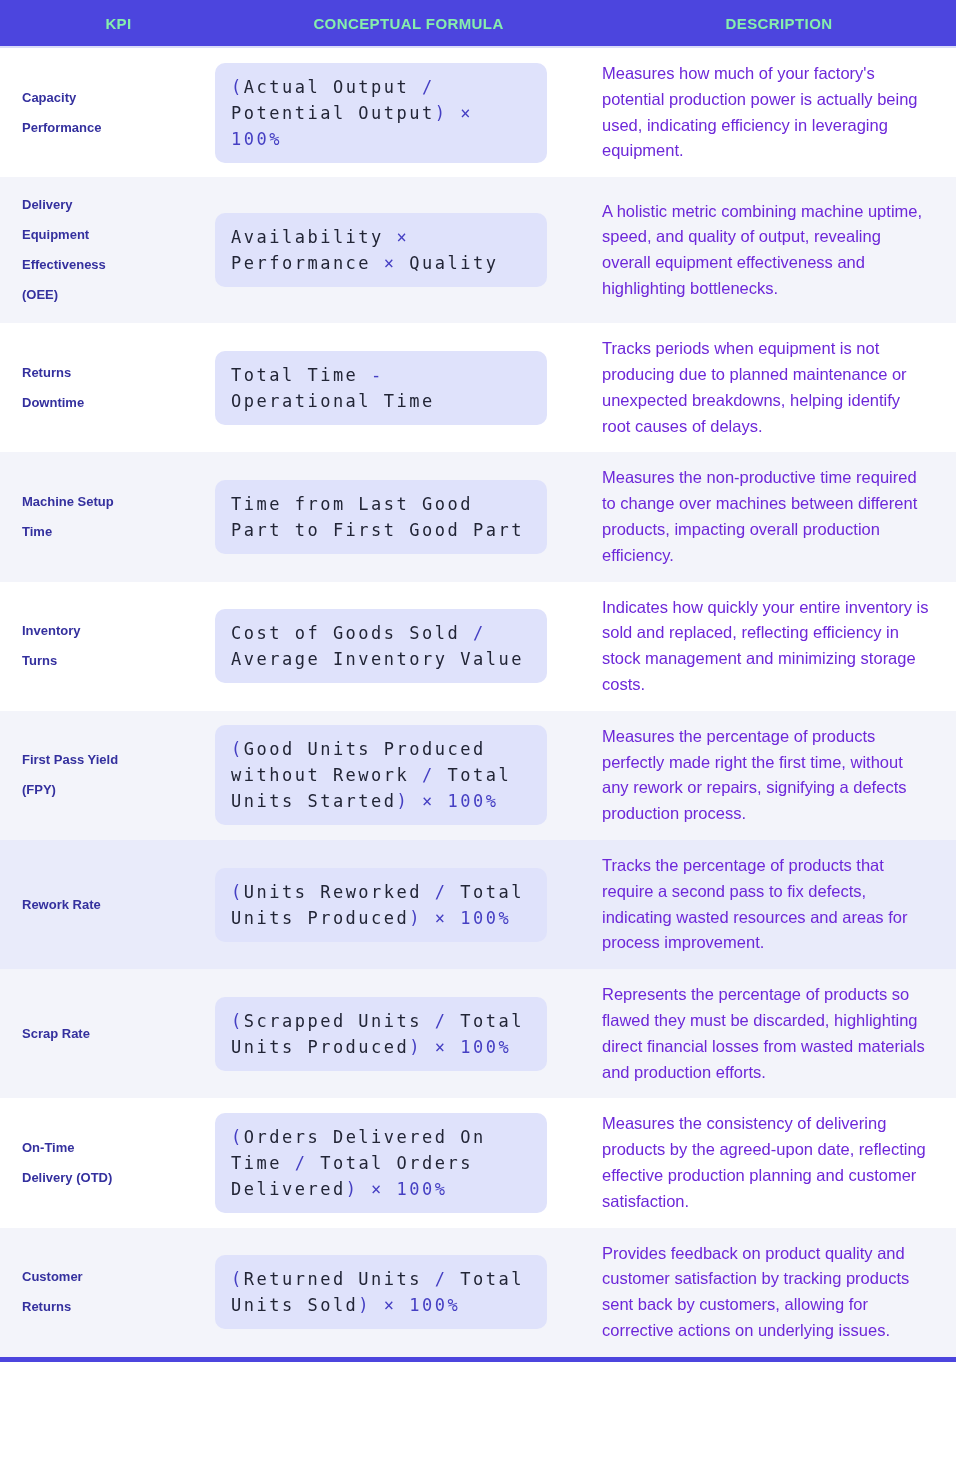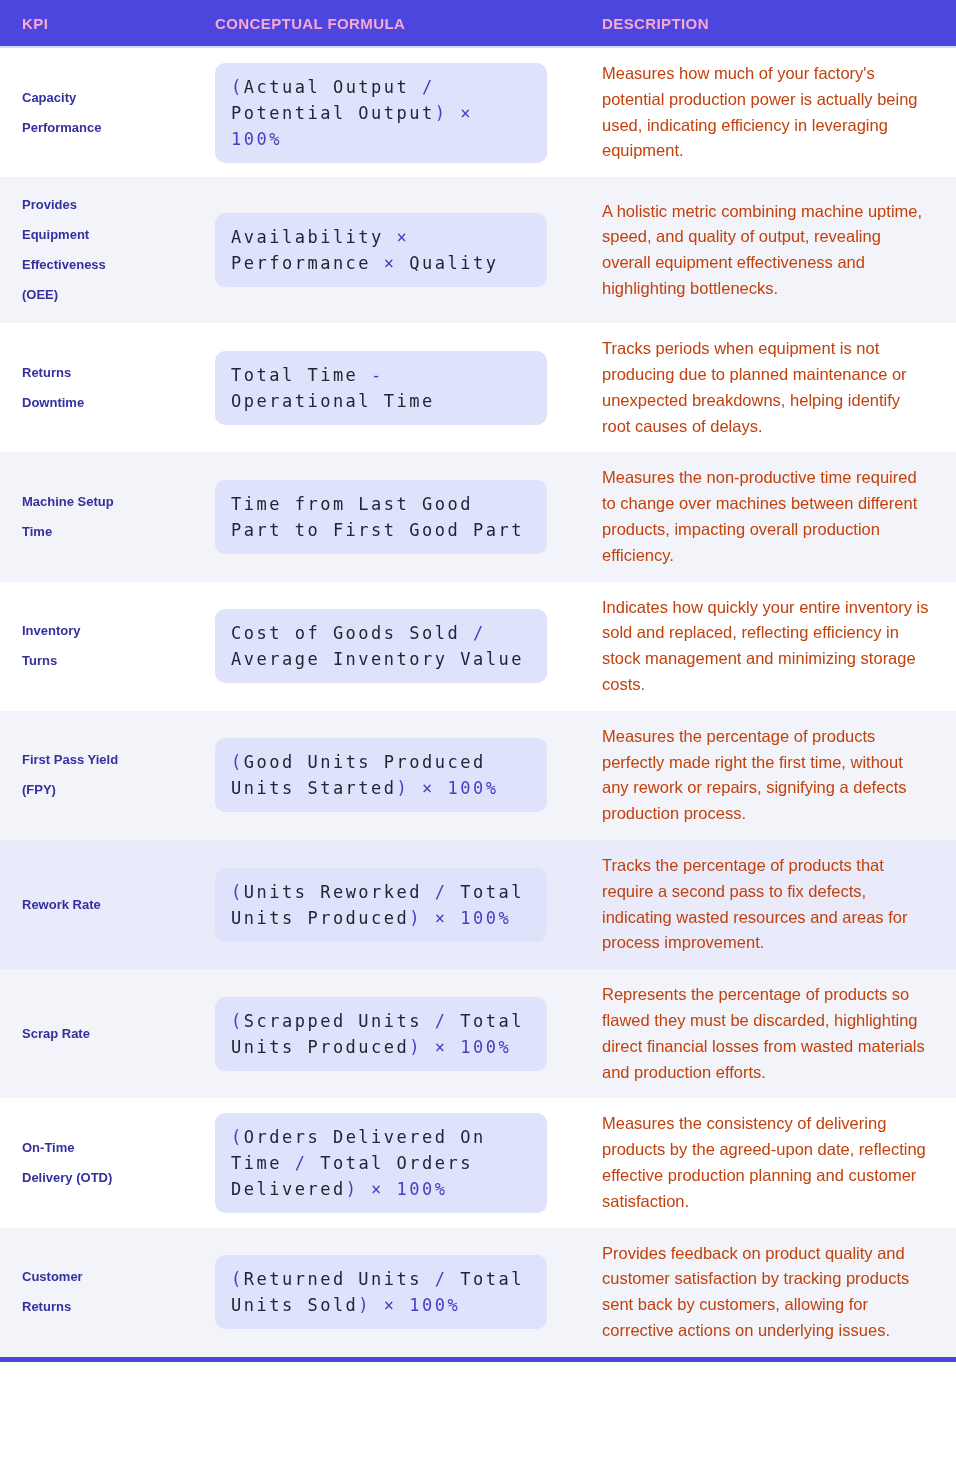--- a/index.html
+++ b/index.html
@@ -8,21 +8,21 @@
     font-family:"Liberation Sans",sans-serif;
     -webkit-font-smoothing:antialiased;
   }
   
   .tbl-header{
     display:grid;grid-template-columns:215px 387px 1fr;
     align-items:center;height:46px;background:#4C45DE;
     border-bottom:2px solid #D9DCF8;
   }
   .tbl-header .hcell{
-    color:#f9a8d4;font-size:15px;font-weight:700;letter-spacing:.4px;
+    color:#86efac;font-size:15px;font-weight:700;letter-spacing:.4px;text-align:center;
   }
   .hcell.c1{padding-left:22px;}
   .hcell.c3{padding-left:0;}
   
   .rows{display:block;}
   .kpi-row{
     display:grid;grid-template-columns:215px 387px 1fr;
     align-items:center;background:#ffffff;
     padding:13px 0;box-sizing:border-box;
   }
@@ -37,21 +37,21 @@
     background:#DFE2FB;border-radius:10px;
     width:332px;box-sizing:border-box;
     padding:11px 16px;
     font-family:"DejaVu Sans Mono",monospace;
     font-weight:400;font-size:17px;line-height:26px;letter-spacing:2.5px;
     color:#222536;
   }
   .formula-box .op{color:#453FC3;}
   .desc-cell{
     padding-right:26px;
-    color:#c2410c;font-size:16.5px;line-height:25.8px;font-weight:400;
+    color:#6d28d9;font-size:16.5px;line-height:25.8px;font-weight:400;
   }
   .accent-bar{height:5px;background:#4C45DE;}
 </style>
 </head>
 <body>
 
 <div class="tbl-header">
   <div class="hcell c1">KPI</div>
   <div class="hcell c2">CONCEPTUAL FORMULA</div>
   <div class="hcell c3">DESCRIPTION</div>
@@ -66,21 +66,21 @@
       <div class="formula-cell">
         <div class="formula-box">
           <div><span class="op">(</span><span>Actual Output </span><span class="op">/</span></div>
           <div><span>Potential Output</span><span class="op">) × 100%</span></div>
         </div>
       </div>
       <div class="desc-cell">Measures how much of your factory's potential production power is actually being used, indicating efficiency in leveraging equipment.</div>
     </div>
     <div class="kpi-row tint">
       <div class="kpi-cell">
-        <div>Provides</div>
+        <div>Delivery</div>
         <div>Equipment</div>
         <div>Effectiveness</div>
         <div>(OEE)</div>
       </div>
       <div class="formula-cell">
         <div class="formula-box">
           <div><span>Availability </span><span class="op">×</span></div>
           <div><span>Performance </span><span class="op">× </span><span>Quality</span></div>
         </div>
       </div>
@@ -126,20 +126,21 @@
       <div class="desc-cell">Indicates how quickly your entire inventory is sold and replaced, reflecting efficiency in stock management and minimizing storage costs.</div>
     </div>
     <div class="kpi-row tint">
       <div class="kpi-cell">
         <div>First Pass Yield</div>
         <div>(FPY)</div>
       </div>
       <div class="formula-cell">
         <div class="formula-box">
           <div><span class="op">(</span><span>Good Units Produced</span></div>
+          <div><span>without Rework </span><span class="op">/</span><span> Total</span></div>
           <div><span>Units Started</span><span class="op">) × 100%</span></div>
         </div>
       </div>
       <div class="desc-cell">Measures the percentage of products perfectly made right the first time, without any rework or repairs, signifying a defects production process.</div>
     </div>
     <div class="kpi-row hl">
       <div class="kpi-cell">
         <div>Rework Rate</div>
       </div>
       <div class="formula-cell">

